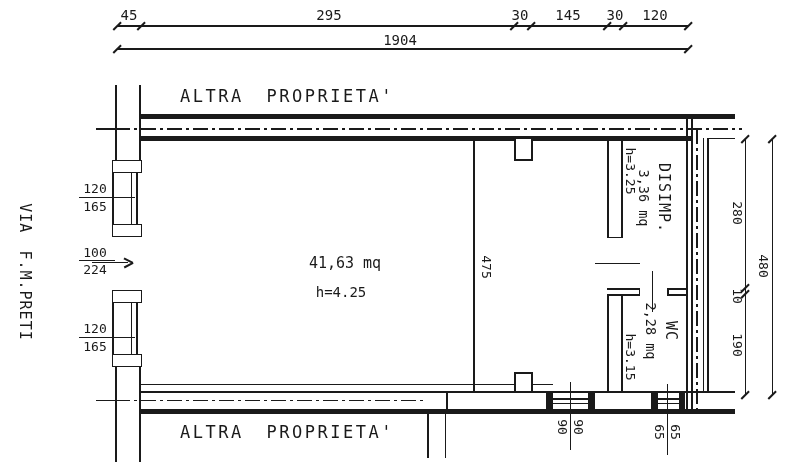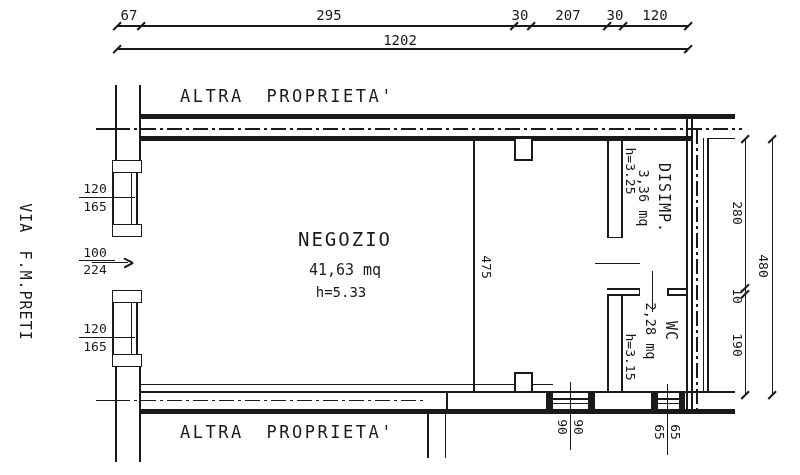--- a/index.html
+++ b/index.html
@@ -16,36 +16,36 @@
        #1a1a1a 0 15px,transparent 15px 19px,#1a1a1a 19px 22px,transparent 22px 26px);}
   .ddv{position:absolute;width:1.7px;background-image:repeating-linear-gradient(to bottom,
        #1a1a1a 0 15px,transparent 15px 19px,#1a1a1a 19px 22px,transparent 22px 26px);}
   .fs13{font-size:13px;} .fs14{font-size:14px;} .fs15{font-size:15px;} .fs17{font-size:17px;}
 </style>
 </head>
 <body>
 
 <div id="plan">
 
-  <span class="t fs14" style="left:129px;top:15px">67</span>
+  <span class="t fs14" style="left:129px;top:15px">45</span>
   <span class="t fs14" style="left:329px;top:15px">295</span>
   <span class="t fs14" style="left:520px;top:15px">30</span>
-  <span class="t fs14" style="left:568px;top:15px">207</span>
+  <span class="t fs14" style="left:568px;top:15px">145</span>
   <span class="t fs14" style="left:615px;top:15px">30</span>
   <span class="t fs14" style="left:655px;top:15px">120</span>
   <div class="b" style="left:117px;top:25px;width:571px;height:1.6px"></div>
   <div class="tk" style="left:117px;top:25.8px"></div>
   <div class="tk" style="left:141px;top:25.8px"></div>
   <div class="tk" style="left:514px;top:25.8px"></div>
   <div class="tk" style="left:531px;top:25.8px"></div>
   <div class="tk" style="left:607px;top:25.8px"></div>
   <div class="tk" style="left:623px;top:25.8px"></div>
   <div class="tk" style="left:688px;top:25.8px"></div>
 
-  <span class="t fs14" style="left:400px;top:40px">1202</span>
+  <span class="t fs14" style="left:400px;top:40px">1904</span>
   <div class="b" style="left:117px;top:48px;width:571px;height:1.6px"></div>
   <div class="tk" style="left:117px;top:48.8px"></div>
   <div class="tk" style="left:688px;top:48.8px"></div>
 
   <span class="t fs17" style="left:287px;top:96px;letter-spacing:2.5px;word-spacing:10px">ALTRA PROPRIETA'</span>
   <div class="b" style="left:139px;top:114px;width:596px;height:5px"></div>
   <div class="b" style="left:96px;top:128.2px;width:20px;height:1.7px"></div>
   <div class="ddh" style="left:115px;top:128.2px;width:627px"></div>
   <div class="b" style="left:139px;top:136px;width:554px;height:5px"></div>
 
@@ -73,23 +73,22 @@
 
   <div class="wbox" style="left:112px;top:290px;width:30px;height:13px"></div>
   <div class="wbox" style="left:112px;top:354px;width:30px;height:13px"></div>
   <div class="b" style="left:112px;top:303px;width:1.6px;height:51px"></div>
   <div class="b" style="left:130.5px;top:303px;width:1.6px;height:51px"></div>
   <div class="b" style="left:136px;top:303px;width:1.6px;height:51px"></div>
   <span class="t fs13" style="left:95px;top:328px">120</span>
   <div class="b" style="left:79px;top:336.5px;width:56px;height:1.3px"></div>
   <span class="t fs13" style="left:95px;top:346px">165</span>
 
-  <span class="t" style="left:345px;top:239px;font-size:19px;letter-spacing:2px">NEGOZIO</span>
-  <span class="t fs15" style="left:345px;top:270px">41,63 mq</span>
-  <span class="t fs14" style="left:341px;top:292px">h=5.33</span>
+  <span class="t fs15" style="left:345px;top:263px">41,63 mq</span>
+  <span class="t fs14" style="left:341px;top:292px">h=4.25</span>
   <div class="b" style="left:473px;top:141px;width:1.5px;height:250px"></div>
   <span class="tr fs13" style="left:486px;top:267px">475</span>
 
   <div style="position:absolute;left:514px;top:139px;width:19px;height:22px;background:#fff;border:2px solid #1a1a1a;border-top:none;box-sizing:border-box"></div>
   <div style="position:absolute;left:514px;top:372px;width:19px;height:20px;background:#fff;border:2px solid #1a1a1a;border-bottom:none;box-sizing:border-box"></div>
 
   <div class="b" style="left:607px;top:141px;width:1.8px;height:97px"></div>
   <div class="b" style="left:621.3px;top:141px;width:1.8px;height:97px"></div>
   <div class="b" style="left:607px;top:236.5px;width:16px;height:1.6px"></div>
   <div class="b" style="left:595px;top:262.5px;width:45px;height:1.4px"></div>

